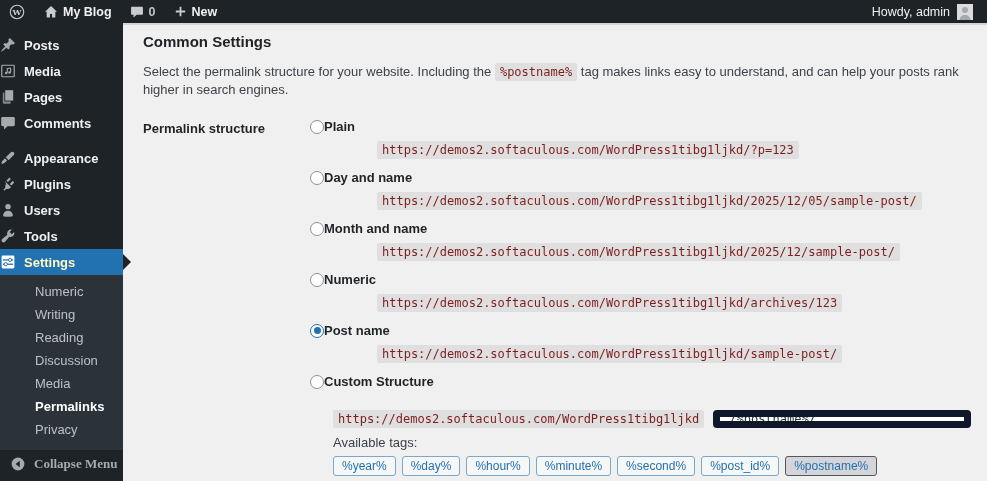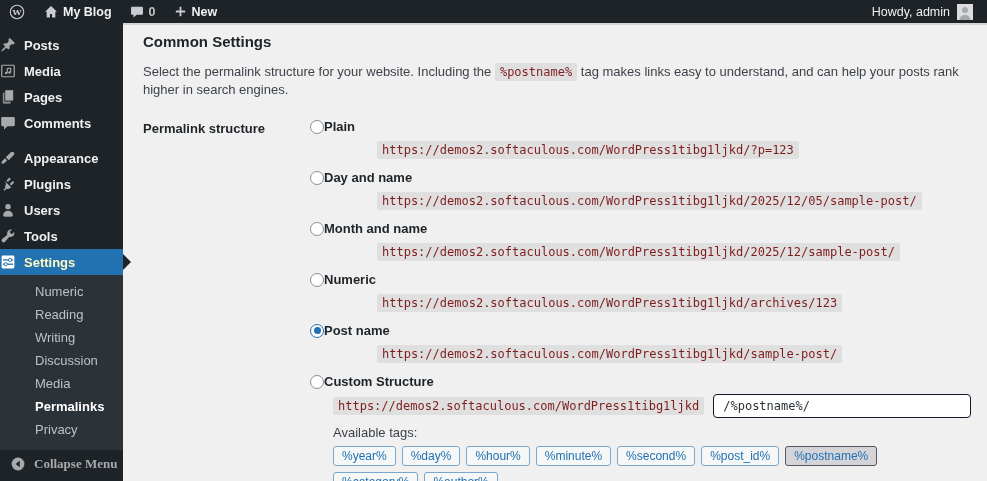--- a/index.html
+++ b/index.html
@@ -74,23 +74,23 @@
     width:14px; height:14px; border:1px solid #8c8f94; border-radius:50%;
     background:#fff; flex:none; position:relative;
   }
   .radio.checked { border:1.5px solid #2271b1; }
   .radio.checked::after {
     content:""; position:absolute; inset:2.5px; border-radius:50%; background:#2271b1;
   }
   .option-label { font-size:13px; font-weight:600; color:#1d2327; }
   .option-code { margin:6px 0 8px 23px;padding-left:44px; }
   .option-code .code { display:inline-block; line-height:14px; }
-  .custom-line { margin:5px 0 0 23px; display:flex; align-items:center; gap:9px; }
+  .custom-line { margin:21px 0 0 23px; display:flex; align-items:center; gap:9px; }
   .custom-input {
-    width:258px; height:24px; border:1px solid #0f172a; border-radius:4px;
+    width:258px; height:18px; border:7px solid #0f172a; border-radius:4px;
     background:#fff; padding:0 9px; color:#2c3338;
     font-family:"DejaVu Sans Mono",monospace; font-size:12px; outline:none;
   }
   .tags-block { margin:7px 0 0 23px; }
   .tags-label { font-size:13px; color:#3c434a; }
   .tags { margin-top:6px; display:flex; flex-wrap:wrap; gap:6px; max-width:632px; }
   .tag-btn {
     height:20px; padding:0 8px; display:inline-flex; align-items:center;
     background:#f6f7f7; border:1px solid #7ba7cc; border-radius:3px;
     color:#2271b1; font-size:12px; font-family:"Liberation Sans",sans-serif; cursor:pointer;
@@ -212,22 +212,22 @@
           <rect x="3.6" y="6.6" width="12.8" height="1.6" fill="#2271b1"></rect>
           <circle cx="12.6" cy="7.4" r="2" fill="currentColor" stroke="#2271b1" stroke-width="1.2"></circle>
           <rect x="3.6" y="12" width="12.8" height="1.6" fill="#2271b1"></rect>
           <circle cx="7.2" cy="12.8" r="2" fill="currentColor" stroke="#2271b1" stroke-width="1.2"></circle>
         </svg>
         <span>Settings</span>
       </div>
 
       <div class="submenu">
         <div class="submenu-item">Numeric</div>
+        <div class="submenu-item">Writing</div>
         <div class="submenu-item">Reading</div>
-        <div class="submenu-item">Writing</div>
         <div class="submenu-item">Discussion</div>
         <div class="submenu-item">Media</div>
         <div class="submenu-item current">Permalinks</div>
         <div class="submenu-item">Privacy</div>
       </div>
     </div>
 
     <div class="collapse">
       <svg width="16" height="16" viewBox="0 0 20 20">
         <circle cx="10" cy="10" r="8" fill="#a7aaad"></circle>

